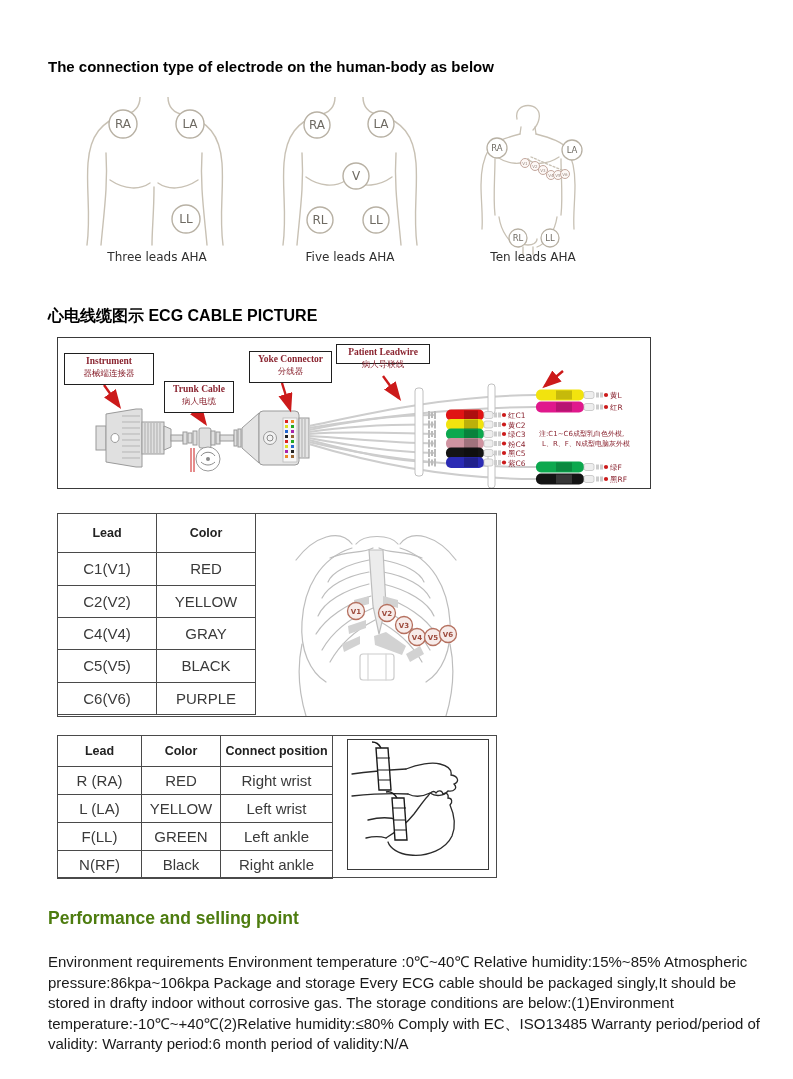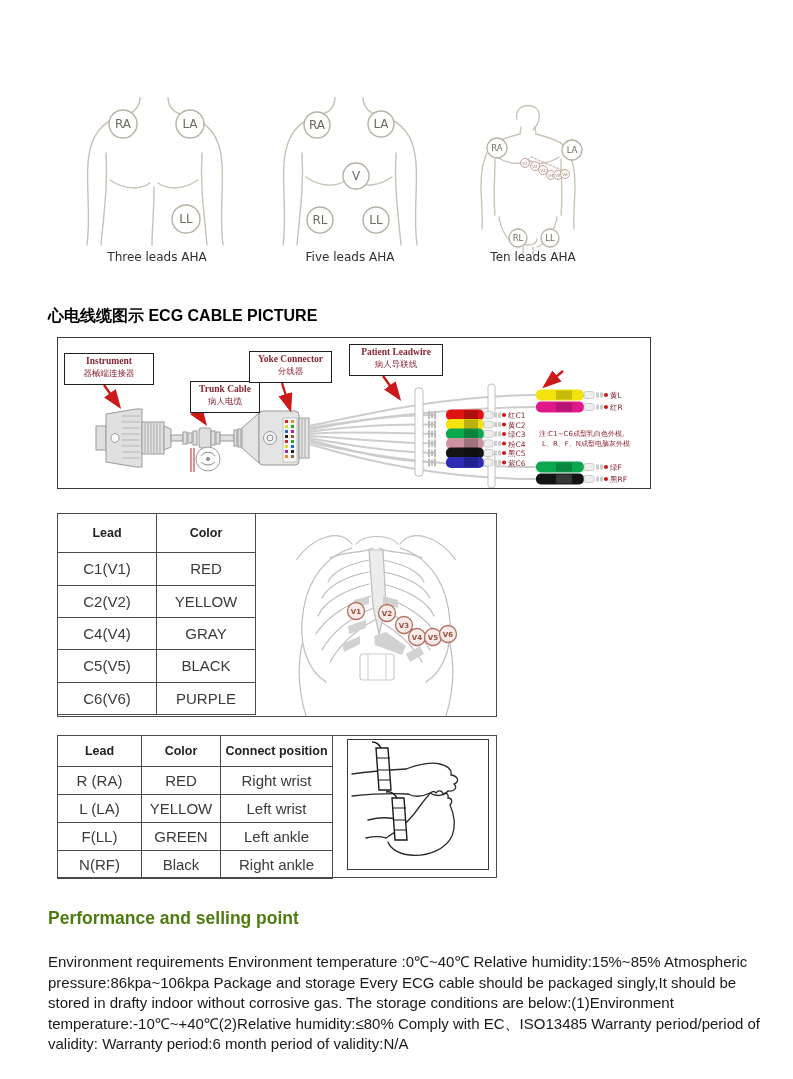--- a/index.html
+++ b/index.html
@@ -26,20 +26,21 @@
   table.dt td{font-size:15px;}
   .innerimg{position:absolute;border:1.5px solid #3a3a3a;background:#fff;box-sizing:border-box;}
   svg text{font-family:"DejaVu Sans",sans-serif;}
   .figtext{fill:#6e6a62;}
 </style>
 </head>
 <body>
 
 <div id="page">
 
+  <div class="abs h1" style="left:48px;top:58px;width:700px;">The connection type of electrode on the human-body as below</div>
 
   <svg class="abs" style="left:80px;top:97px;" width="225" height="152" viewBox="0 0 225 152">
     <g fill="none" stroke="#c8c1b4" stroke-width="1.4" stroke-linecap="round">
       <path d="M60,0 C60,10 54,16 44,18"></path>
         <path d="M88,0 C88,10 94,16 104,18"></path>
       <path d="M44,18 C22,24 10,38 8,66 C6,92 11,118 7,148"></path>
       <path d="M104,18 C128,24 140,38 142,66 C144,92 139,118 143,148"></path>
       <path d="M26,56 C28,88 24,115 21,148"></path>
         <path d="M122,56 C120,88 124,115 127,148"></path>
       <path d="M30,83 C45,93 60,93 70,86"></path>
@@ -360,29 +361,29 @@
         <line x1="224" y1="45" x2="232" y2="71"></line>
         <line x1="325" y1="38" x2="341" y2="60"></line>
         <line x1="505" y1="33" x2="487" y2="48"></line>
       </g>
     </svg>
 
     <div class="callout" style="left:6px;top:15px;width:90px;height:32px;">
       <div class="en">Instrument</div>
       <div class="zh">器械端连接器</div>
     </div>
-    <div class="callout" style="left:106px;top:43px;width:70px;height:32px;margin-left:26px;">
+    <div class="callout" style="left:106px;top:43px;width:70px;height:32px;">
       <div class="en">Trunk Cable</div>
       <div class="zh">病人电缆</div>
     </div>
     <div class="callout" style="left:191px;top:13px;width:83px;height:32px;">
       <div class="en">Yoke Connector</div>
       <div class="zh">分线器</div>
     </div>
-    <div class="callout" style="left:278px;top:6px;width:94px;height:32px;margin-left:13px;">
+    <div class="callout" style="left:278px;top:6px;width:94px;height:20px;">
       <div class="en">Patient Leadwire</div>
       <div class="zh">病人导联线</div>
     </div>
   </div>
 
   <div class="abs tblbox" style="left:57px;top:513px;width:440px;height:204px;">
     <table class="dt" style="width:198px;height:202px;margin:-1px 0 0 -1px;">
       <colgroup>
           <col style="width:99px;">
           <col style="width:99px;">

